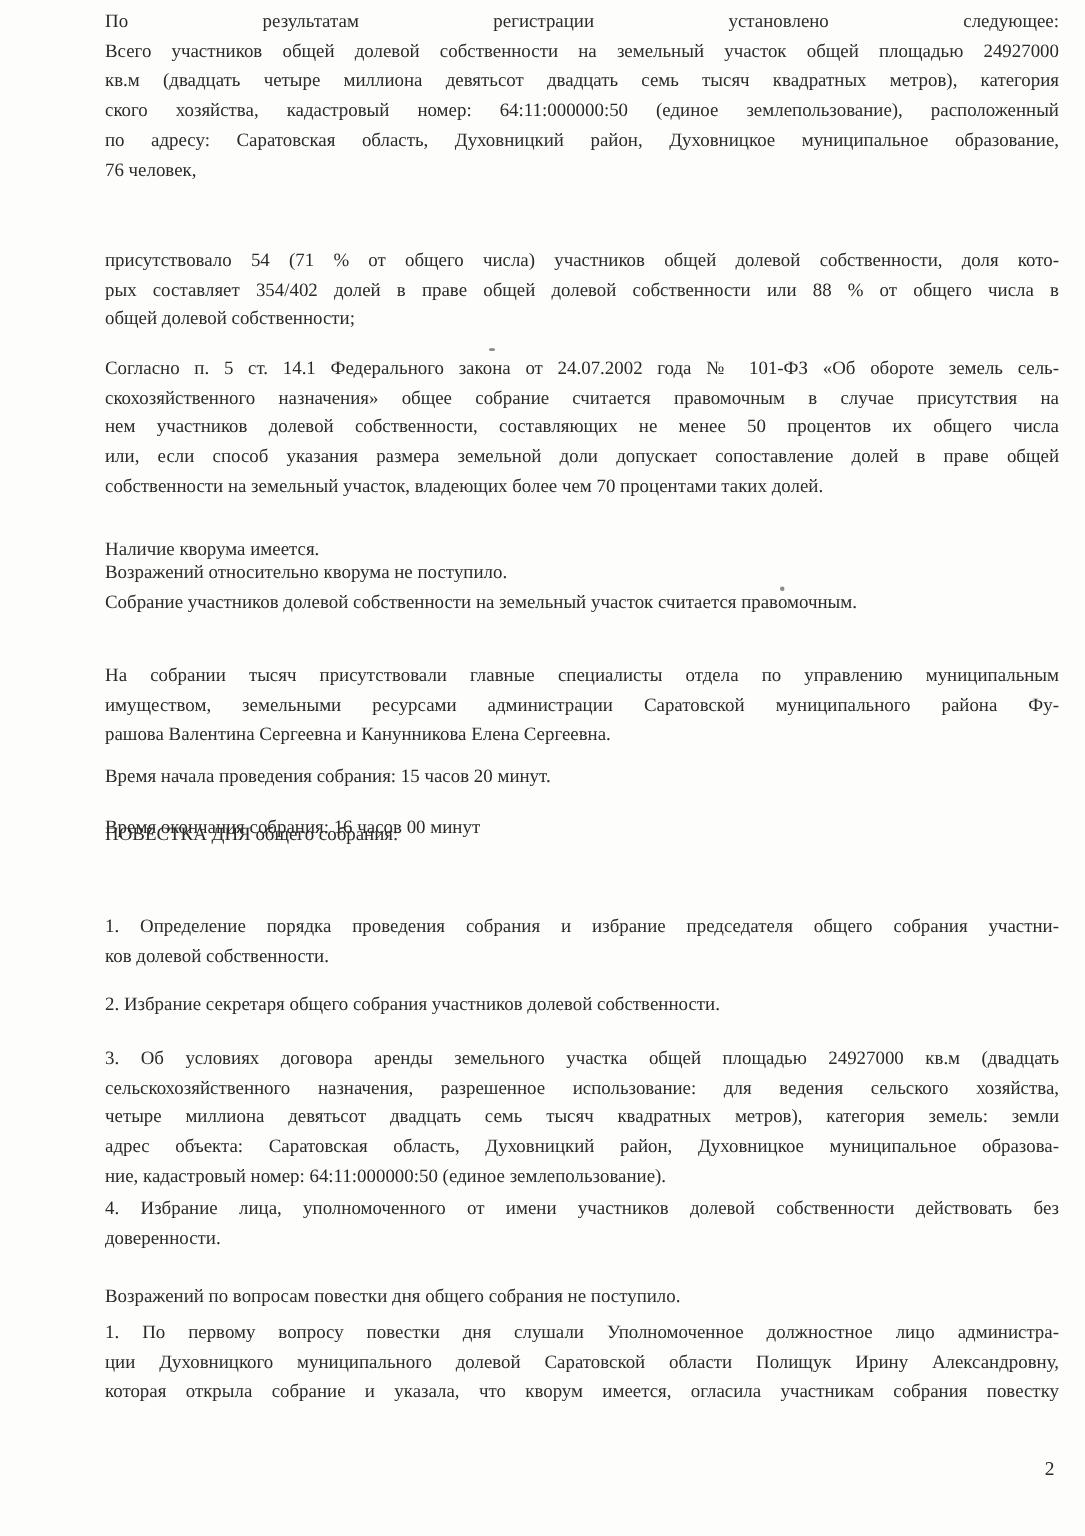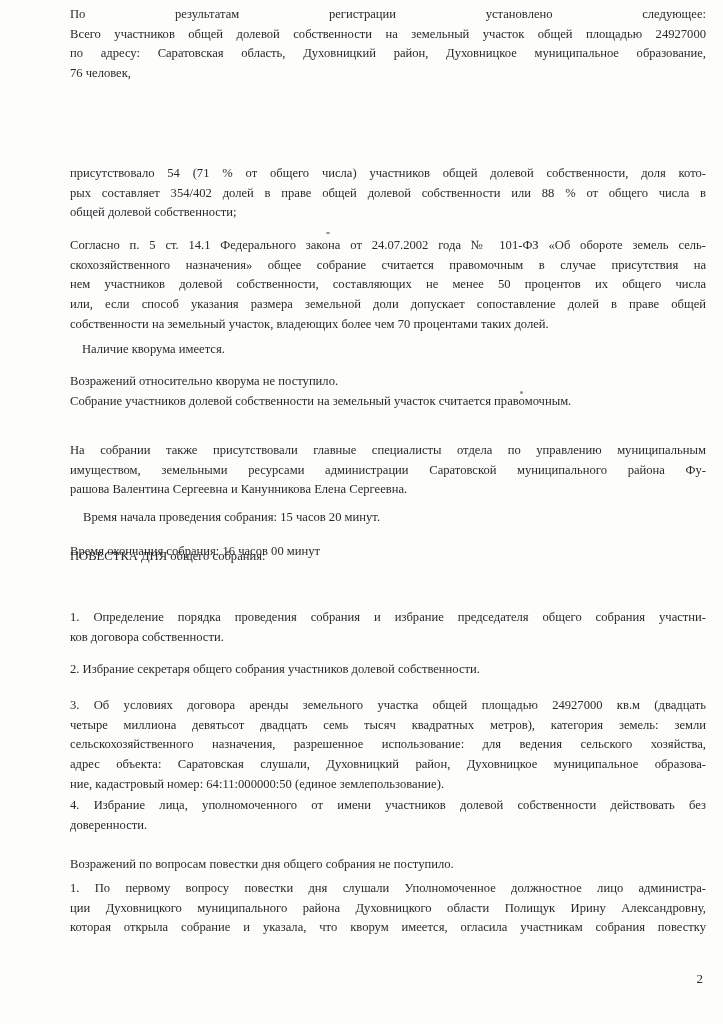--- a/index.html
+++ b/index.html
@@ -26,97 +26,99 @@
   .speck { position: absolute; background: #8a8a8a; border-radius: 50%; }
 </style>
 </head>
 <body>
 
 <div class="page">
 
   <div class="p" style="top:5px;">
     <span class="ln j">По результатам регистрации установлено следующее:</span>
     <span class="ln j">Всего участников общей долевой собственности на земельный участок общей площадью 24927000</span>
+    <span class="ln j">кв.м (двадцать четыре миллиона девятьсот двадцать семь тысяч квадратных метров), категория</span>
+    <span class="ln j">ского хозяйства, кадастровый номер: 64:11:000000:50 (единое землепользование), расположенный</span>
     <span class="ln j">по адресу: Саратовская область, Духовницкий район, Духовницкое муниципальное образование,</span>
     <span class="ln">76 человек,</span>
   </div>
 
   <div class="p" style="top:164px;">
     <span class="ln j">присутствовало 54 (71 % от общего числа) участников общей долевой собственности, доля кото-</span>
     <span class="ln j">рых составляет 354/402 долей в праве общей долевой собственности или 88 % от общего числа в</span>
     <span class="ln">общей долевой собственности;</span>
   </div>
 
   <div class="p" style="top:236px;">
     <span class="ln j">Согласно п. 5 ст. 14.1 Федерального закона от 24.07.2002 года № 101-ФЗ «Об обороте земель сель-</span>
     <span class="ln j">скохозяйственного назначения» общее собрание считается правомочным в случае присутствия на</span>
     <span class="ln j">нем участников долевой собственности, составляющих не менее 50 процентов их общего числа</span>
     <span class="ln j">или, если способ указания размера земельной доли допускает сопоставление долей в праве общей</span>
     <span class="ln">собственности на земельный участок, владеющих более чем 70 процентами таких долей.</span>
   </div>
 
-  <div class="p" style="top:340px;margin-left:12px;">
+  <div class="p" style="top:357px;">
     <span class="ln">Наличие кворума имеется.</span>
   </div>
 
   <div class="p" style="top:372px;">
     <span class="ln">Возражений относительно кворума не поступило.</span>
   </div>
 
   <div class="p" style="top:392px;font-family:Liberation Serif, serif;">
     <span class="ln">Собрание участников долевой собственности на земельный участок считается правомочным.</span>
   </div>
 
   <div class="p" style="top:441px;">
-    <span class="ln j">На собрании также присутствовали главные специалисты отдела по управлению муниципальным</span>
+    <span class="ln j">На собрании тысяч присутствовали главные специалисты отдела по управлению муниципальным</span>
     <span class="ln j">имуществом, земельными ресурсами администрации Саратовской муниципального района Фу-</span>
     <span class="ln">рашова Валентина Сергеевна и Канунникова Елена Сергеевна.</span>
   </div>
 
-  <div class="p" style="top:508px;margin-left:13px;">
+  <div class="p" style="top:508px;">
     <span class="ln">Время начала проведения собрания: 15 часов 20 минут.</span>
   </div>
 
   <div class="p" style="top:542px;">
     <span class="ln">Время окончания собрания: 16 часов 00 минут</span>
   </div>
 
   <div class="p" style="top:547px;">
     <span class="ln">ПОВЕСТКА ДНЯ общего собрания:</span>
   </div>
 
   <div class="p" style="top:608px;">
     <span class="ln j">1. Определение порядка проведения собрания и избрание председателя общего собрания участни-</span>
-    <span class="ln">ков договора собственности.</span>
+    <span class="ln">ков долевой собственности.</span>
   </div>
 
   <div class="p" style="top:660px;">
     <span class="ln">2. Избрание секретаря общего собрания участников долевой собственности.</span>
   </div>
 
   <div class="p" style="top:696px;">
     <span class="ln j">3. Об условиях договора аренды земельного участка  общей площадью 24927000 кв.м (двадцать</span>
+    <span class="ln j">сельскохозяйственного назначения, разрешенное использование: для ведения сельского хозяйства,</span>
     <span class="ln j">четыре миллиона девятьсот двадцать семь тысяч квадратных метров), категория земель: земли</span>
-    <span class="ln j">сельскохозяйственного назначения, разрешенное использование: для ведения сельского хозяйства,</span>
-    <span class="ln j">адрес объекта: Саратовская слушали, Духовницкий район, Духовницкое муниципальное образова-</span>
+    <span class="ln j">адрес объекта: Саратовская область, Духовницкий район, Духовницкое муниципальное образова-</span>
     <span class="ln">ние,  кадастровый номер: 64:11:000000:50 (единое землепользование).</span>
   </div>
 
   <div class="p" style="top:796px;">
     <span class="ln j">4. Избрание лица, уполномоченного от имени участников долевой собственности действовать без</span>
     <span class="ln">доверенности.</span>
   </div>
 
   <div class="p" style="top:855px;">
     <span class="ln">Возражений по вопросам повестки дня общего собрания не поступило.</span>
   </div>
 
   <div class="p" style="top:879px;">
     <span class="ln j">1.    По первому вопросу повестки дня слушали Уполномоченное должностное лицо администра-</span>
-    <span class="ln j">ции Духовницкого муниципального района Духовницкого области Полищук Ирину Александровну,</span>
+    <span class="ln j">ции Духовницкого муниципального долевой Саратовской области Полищук Ирину Александровну,</span>
     <span class="ln j">которая открыла собрание и указала, что кворум имеется, огласила участникам собрания повестку</span>
   </div>
 
   <div class="page-num">2</div>
 </div>
 
 <div class="speck" style="left:326px;top:232px;width:4px;height:2px;"></div>
 <div class="speck" style="left:520px;top:391px;width:3px;height:3px;"></div>
 
 </body></html>

